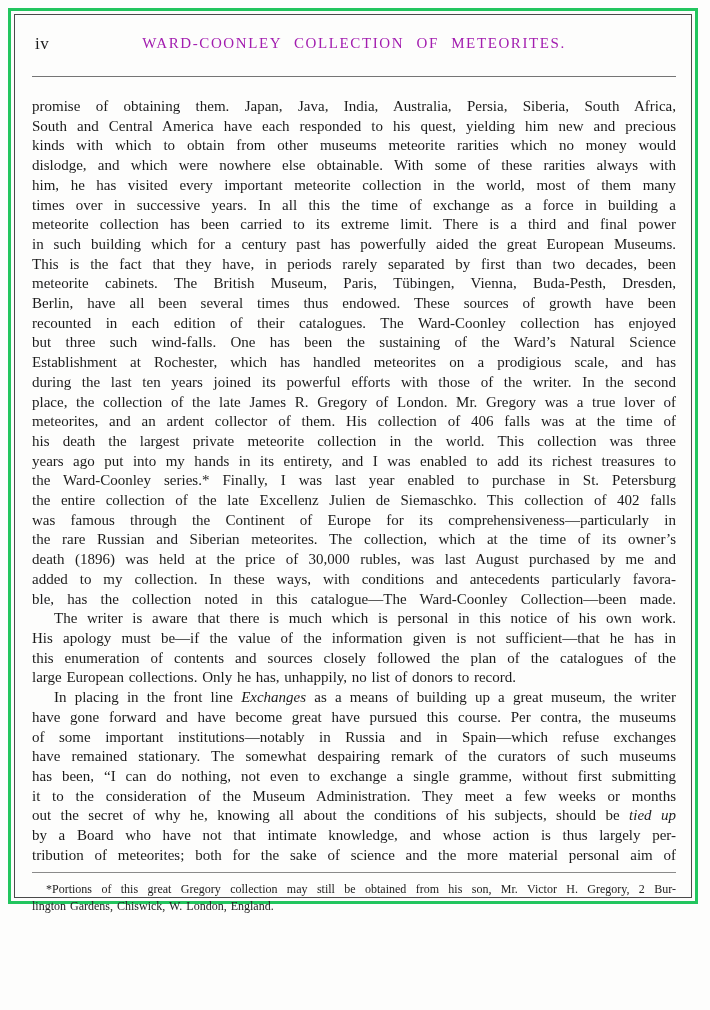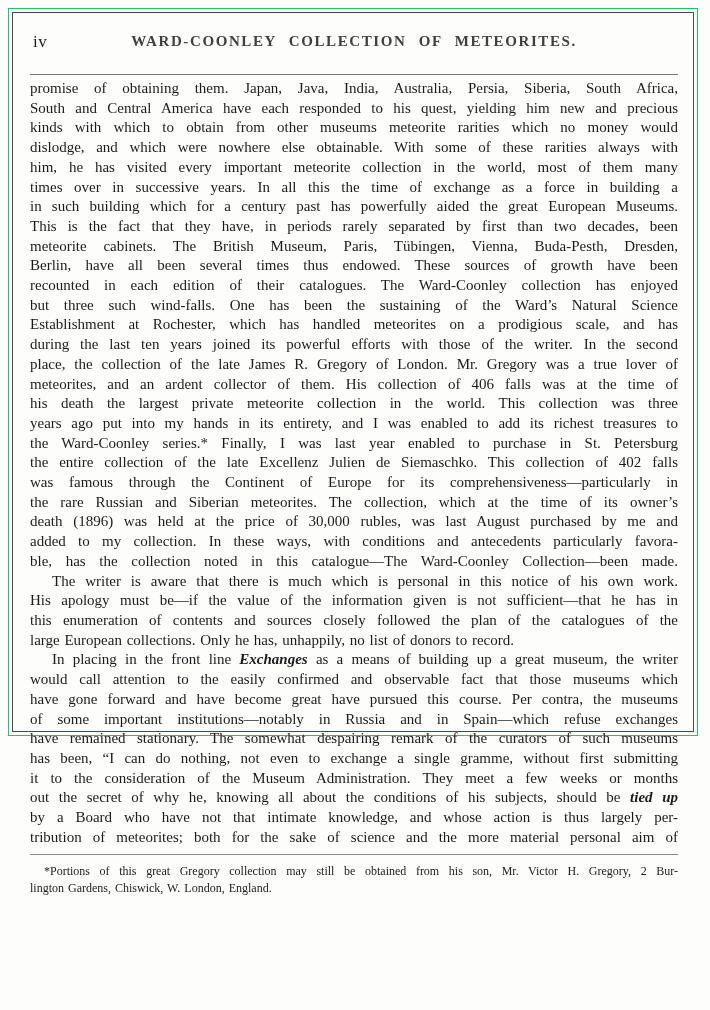--- a/index.html
+++ b/index.html
@@ -5,55 +5,54 @@
   html, body { margin: 0; padding: 0; }
   body {
     width: 710px; height: 1010px; position: relative;
     background: #fdfdfc;
     font-family: "Liberation Serif", "DejaVu Serif", serif;
     color: #1b1b1b;
     -webkit-font-smoothing: antialiased;
   }
   .outer-frame {
     position: absolute; left: 8px; top: 8px;
-    width: 690px; height: 728px;
-    border: 1px solid #22c55e;
+    width: 690px; height: 896px;
+    border: 3px solid #22c55e;
     box-sizing: border-box;
   }
   .inner-frame {
     position: absolute; left: 3px; top: 3px; right: 3px; bottom: 3px;
     border: 1px solid #4a4a4a;
   }
   .content {
     position: absolute; left: 0; top: 0; right: 0; bottom: 0;
     padding: 11px 15px 0 17px;
   }
   .running-head { position: relative; height: 34px; }
   .page-number {
     position: absolute; left: 3px; top: 8px;
     font-size: 17px; letter-spacing: 0.5px;
   }
   .head-title {
     text-align: center; padding-top: 9px;
     font-size: 15px; letter-spacing: 1.6px; word-spacing: 7px;
-    color: #404040;
-    font-weight: bold;
+    color: #a21caf;
   }
   .head-rule {
     height: 0; border-top: 1px solid #757575; margin-top: 16px;
   }
-  .body-text { margin-top: 4px; font-size: 15px; line-height: 19.7px; }
+  .body-text { margin-top: 20px; font-size: 15px; line-height: 19.7px; }
   .para { margin: 0; }
   .line {
     text-align: justify; text-align-last: justify;
     word-spacing: 1px; white-space: normal;
   }
   .line.indent { text-indent: 22px; }
   .line.short { text-align-last: left; }
-  .em { font-style: italic; font-weight: bold; }
+  .em { font-style: italic; }
   .footnote-rule {
     height: 0; border-top: 1px solid #8a8a8a; margin-top: 7px;
   }
   .footnote { margin-top: 8px; font-size: 12px; line-height: 17px; color: #222; }
   .footnote .line.indent { text-indent: 14px; }
 </style>
 </head>
 <body>
 
 <div class="outer-frame">
@@ -68,20 +67,21 @@
       <div class="head-rule"></div>
 
       <div class="body-text">
           <div class="para">
             <div class="line"><span>promise of obtaining them.  Japan, Java, India, Australia, Persia, Siberia, South Africa,</span></div>
             <div class="line"><span>South and Central America have each responded to his quest, yielding him new and precious</span></div>
             <div class="line"><span>kinds with which to obtain from other museums meteorite rarities which no money would</span></div>
             <div class="line"><span>dislodge, and which were nowhere else obtainable.  With some of these rarities always with</span></div>
             <div class="line"><span>him, he has visited every important meteorite collection in the world, most of them many</span></div>
             <div class="line"><span>times over in successive years.  In all this the time of exchange as a force in building a</span></div>
+            <div class="line"><span>meteorite collection has been carried to its extreme limit.  There is a third and final power</span></div>
             <div class="line"><span>in such building which for a century past has powerfully aided the great European Museums.</span></div>
             <div class="line"><span>This is the fact that they have, in periods rarely separated by first than two decades, been</span></div>
             <div class="line"><span>meteorite cabinets.  The British Museum, Paris, Tübingen, Vienna, Buda-Pesth, Dresden,</span></div>
             <div class="line"><span>Berlin, have all been several times thus endowed.  These sources of growth have been</span></div>
             <div class="line"><span>recounted in each edition of their catalogues.  The Ward-Coonley collection has enjoyed</span></div>
             <div class="line"><span>but three such wind-falls.  One has been the sustaining of the Ward’s Natural Science</span></div>
             <div class="line"><span>Establishment at Rochester, which has handled meteorites on a prodigious scale, and has</span></div>
             <div class="line"><span>during the last ten years joined its powerful efforts with those of the writer.  In the second</span></div>
             <div class="line"><span>place, the collection of the late James R. Gregory of London.  Mr. Gregory was a true lover of</span></div>
             <div class="line"><span>meteorites, and an ardent collector of them.  His collection of 406 falls was at the time of</span></div>
@@ -96,21 +96,20 @@
             <div class="line"><span>ble, has the collection noted in this catalogue—The Ward-Coonley Collection—been made.</span></div>
           </div>
           <div class="para">
             <div class="line indent"><span>The writer is aware that there is much which is personal in this notice of his own work.</span></div>
             <div class="line"><span>His apology must be—if the value of the information given is not sufficient—that he has in</span></div>
             <div class="line"><span>this enumeration of contents and sources closely followed the plan of the catalogues of the</span></div>
             <div class="line short"><span>large European collections.  Only he has, unhappily, no list of donors to record.</span></div>
           </div>
           <div class="para">
             <div class="line indent"><span>In placing in the front line </span><span class="em">Exchanges</span><span> as a means of building up a great museum, the writer</span></div>
-            <div class="line"><span>would call attention to the easily confirmed and observable fact that those museums which</span></div>
             <div class="line"><span>have gone forward and have become great have pursued this course.  Per contra, the museums</span></div>
             <div class="line"><span>of some important institutions—notably in Russia and in Spain—which refuse exchanges</span></div>
             <div class="line"><span>have remained stationary.  The somewhat despairing remark of the curators of such museums</span></div>
             <div class="line"><span>has been, “I can do nothing, not even to exchange a single gramme, without first submitting</span></div>
             <div class="line"><span>it to the consideration of the Museum Administration.  They meet a few weeks or months</span></div>
             <div class="line"><span>out the secret of why he, knowing all about the conditions of his subjects, should be </span><span class="em">tied up</span></div>
             <div class="line"><span>by a Board who have not that intimate knowledge, and whose action is thus largely per-</span></div>
             <div class="line"><span>tribution of meteorites; both for the sake of science and the more material personal aim of</span></div>
           </div>
         </div>

